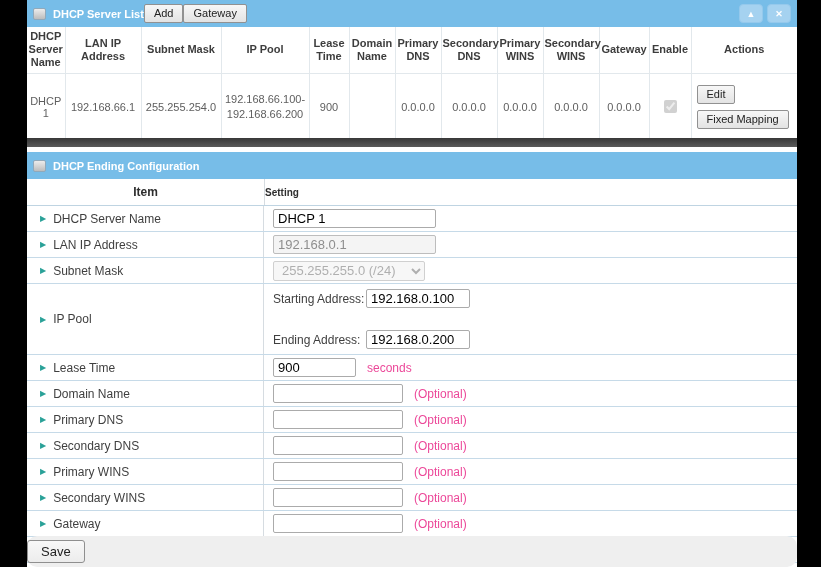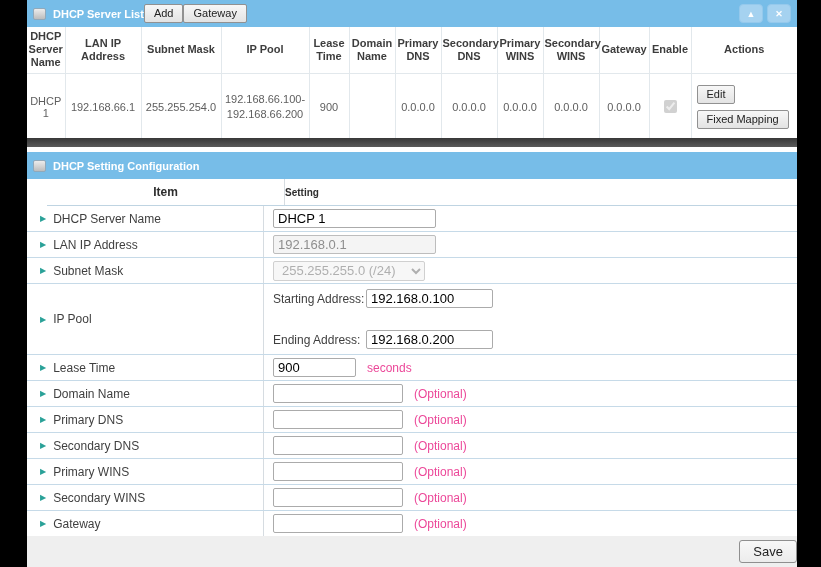--- a/index.html
+++ b/index.html
@@ -33,43 +33,43 @@
   .actions-cell{text-align:left !important;padding-left:5px !important;}
   .actions-cell .gbtn{display:block;margin:6px 0;}
   .list-check{width:13px;height:13px;}
 
   
   #divider{position:absolute;left:0;top:138px;width:770px;height:9px;
            background:linear-gradient(#383838,#5a5a5a);}
 
   
   #config{position:absolute;left:0;top:152px;width:770px;bottom:0;background:#fff;}
-  .cfg-headrow{display:flex;border-bottom:1px solid #bfd4e2;height:26px;align-items:center;margin-left:20px;}
+  .cfg-headrow{display:flex;border-bottom:1px solid #bfd4e2;height:26px;align-items:center;}
   .cfg-headrow .hitem{width:237px;text-align:center;font-size:12px;font-weight:bold;color:#2e2e2e;
                       border-right:1px solid #d6dce1;align-self:stretch;display:flex;align-items:center;justify-content:center;}
   .cfg-headrow .hsetting{flex:1;text-align:left;font-size:10px;font-weight:bold;color:#2e2e2e;}
   .cfg-row{display:flex;border-bottom:1px solid #c6dae8;min-height:25px;align-items:stretch;}
   .cfg-item{width:237px;border-right:1px solid #d6dce1;padding-left:13px;display:flex;
             align-items:center;box-sizing:border-box;flex:0 0 auto;}
   .arrow{color:#2aa198;font-size:8px;margin-right:7px;}
   .cfg-label{font-size:12px;color:#3f3f3f;}
   .cfg-setting{flex:1;display:flex;align-items:center;padding:2px 0 2px 9px;}
   .cfg-setting.stacked{flex-direction:column;align-items:flex-start;justify-content:center;gap:22px;padding-top:5px;padding-bottom:5px;}
   .subline{display:flex;align-items:center;}
   .sublabel{font-size:12px;color:#3f3f3f;width:93px;}
   .inp{height:19px;border:1px solid #ababab;border-radius:2px;font-family:inherit;font-size:13px;
        color:#000;padding:0 4px;box-sizing:border-box;background:#fff;}
   .inp:disabled{background:#f4f4f4;color:#8e8e8e;border-color:#bdbdbd;}
   select.inp{width:152px;height:20px;color:#9a9a9a;background:#f6f6f6;}
-  .w160{width:163px;} .w128{width:130px;} .w125{width:127px;} .w82{width:83px;}
+  .w160{width:163px;} .w128{width:130px;} .w125{width:104px;} .w82{width:83px;}
   .suffix{font-size:12px;color:#ec4899;margin-left:11px;}
   .cfg-check{width:14px;height:14px;accent-color:#2578e8;margin:0;}
   .check-label{font-size:12px;color:#3f3f3f;margin-left:6px;}
   #cfg-footer{position:absolute;left:0;bottom:0;width:770px;height:31px;background:#efefef;
-              display:flex;align-items:center;justify-content:flex-end;}
+              display:flex;align-items:center;justify-content:flex-start;border-radius:10px;}
   .save-btn{background:linear-gradient(#f8f8f8,#ececec);border:1px solid #8f8f8f;border-radius:3px;
             font-family:inherit;font-size:13px;color:#222;padding:3px 13px;cursor:pointer;}
 </style>
 </head>
 <body>
 
 <div id="screen">
 <div id="content">
 
   <div>
@@ -141,21 +141,21 @@
       </tr>
     </tbody>
         </table>
   </div>
 
   <div id="divider"></div>
 
   <div id="config">
     <div class="bluebar">
       <span class="panel-icon"></span>
-      <span class="panel-title">DHCP Setting Configuration</span>
+      <span class="panel-title">DHCP Ending Configuration</span>
     </div>
 
     <div class="cfg-headrow">
       <div class="hitem">Item</div>
       <div class="hsetting">Setting</div>
     </div>
 
     <div class="cfg-row">
       <div class="cfg-item">
         <span class="arrow">▶</span>

